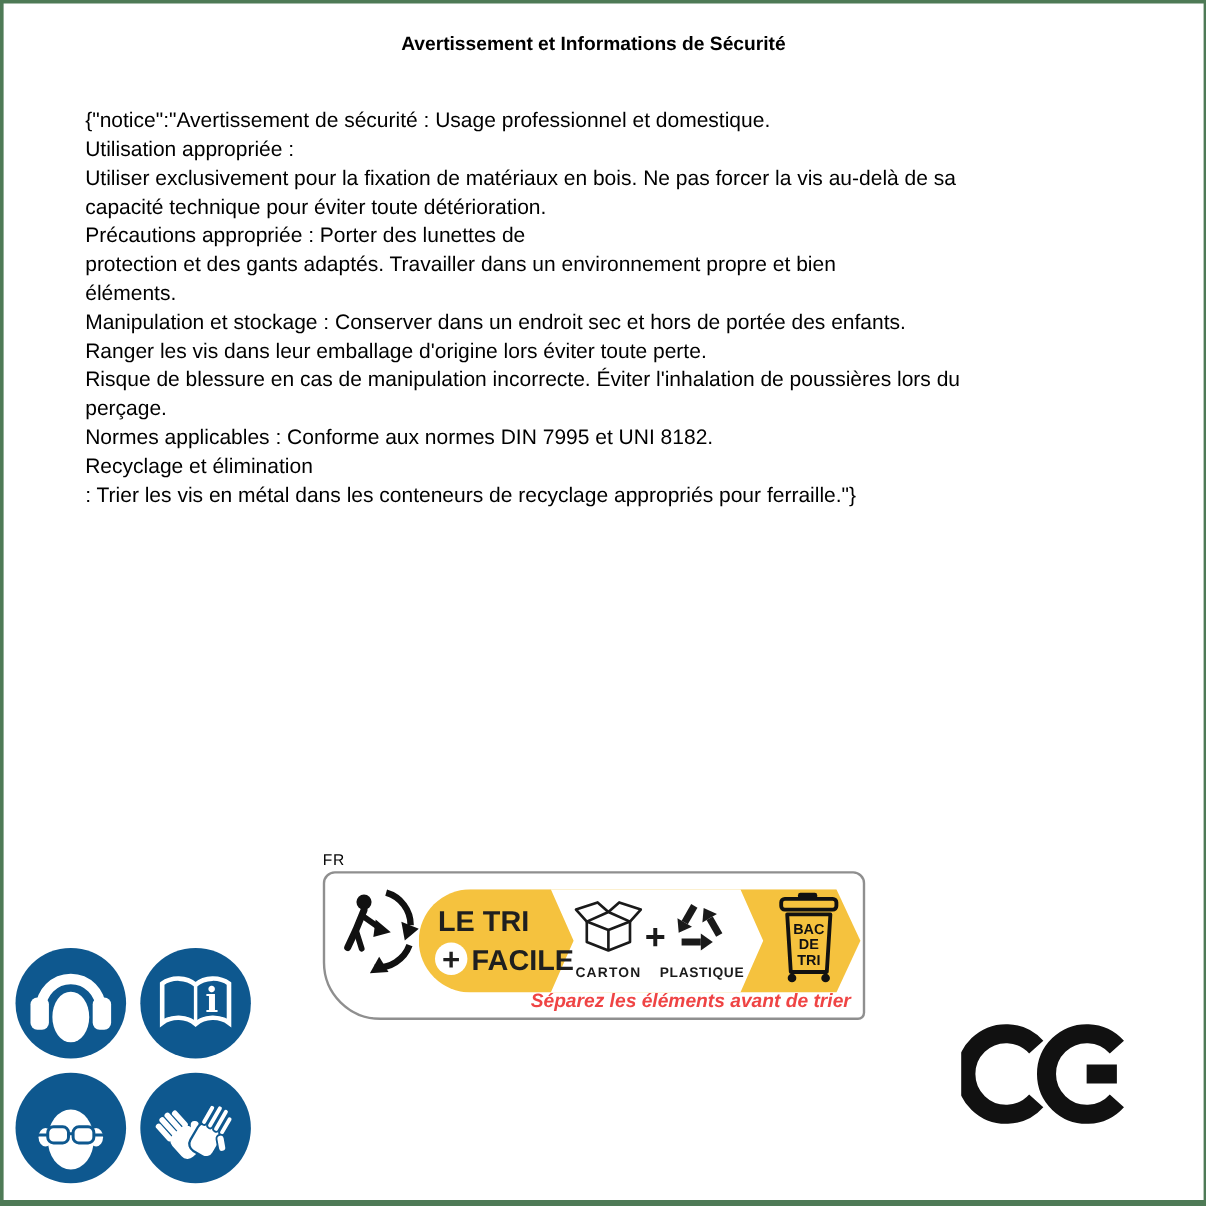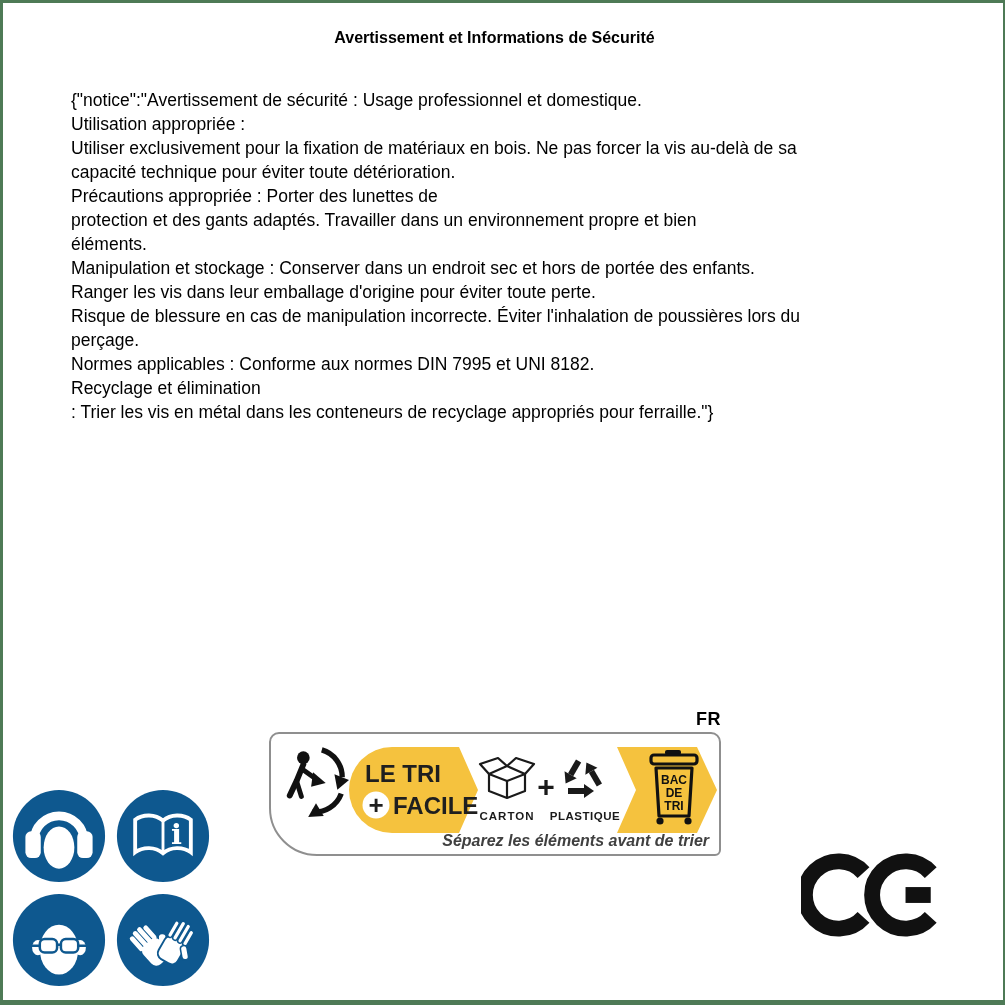--- a/index.html
+++ b/index.html
@@ -26,34 +26,34 @@
     white-space:nowrap;
   }
   .picto-grid {
     position:absolute; left:8px; top:785px;
     display:grid;
     grid-template-columns:96px 96px;
     grid-gap:8px;
   }
   .picto-grid svg { display:block; width:96px; height:96px; }
   .triman-wrap { position:absolute; left:266px; top:706px; }
-  .fr-label { font-size:18px; font-weight:bold; letter-spacing:0.5px;text-align:right; }
+  .fr-label { font-size:13px; font-weight:normal; letter-spacing:0.5px; }
   .triman-box {
     margin-top:2px;
     position:relative;
     width:452px; height:124px;
     background:#fff;
     border:2px solid #8f8f8f;
     border-radius:10px 10px 6px 48px;
   }
   .triman-symbol { position:absolute; left:10px; top:10px; width:68px; height:74px; }
   .tri-band { position:absolute; left:78px; top:13px; width:370px; height:86px; }
   .tri-tagline {
     position:absolute; right:10px; bottom:4px;
-    font-size:16px; font-style:italic; font-weight:600; color:#404040;
+    font-size:16px; font-style:italic; font-weight:600; color:#ef4444;
   }
   .responsible-block {
     position:absolute; left:240px; top:872px; width:530px;
     text-align:center;
     font-size:17px; font-weight:bold; line-height:21px;
   }
   .ce-mark { position:absolute; left:798px; top:842px; width:140px; height:100px; }
 </style>
 </head>
 <body>
@@ -64,21 +64,21 @@
 
   <div class="notice-block">
     <div>{"notice":"Avertissement de sécurité : Usage professionnel et domestique.</div>
     <div>Utilisation appropriée :</div>
     <div>Utiliser exclusivement pour la fixation de matériaux en bois. Ne pas forcer la vis au-delà de sa</div>
     <div>capacité technique pour éviter toute détérioration.</div>
     <div>Précautions appropriée : Porter des lunettes de</div>
     <div>protection et des gants adaptés. Travailler dans un environnement propre et bien</div>
     <div>éléments.</div>
     <div>Manipulation et stockage : Conserver dans un endroit sec et hors de portée des enfants.</div>
-    <div>Ranger les vis dans leur emballage d'origine pour éviter toute perte.</div>
+    <div>Ranger les vis dans leur emballage d'origine lors éviter toute perte.</div>
     <div>Risque de blessure en cas de manipulation incorrecte. Éviter l'inhalation de poussières lors du</div>
     <div>perçage.</div>
     <div>Normes applicables : Conforme aux normes DIN 7995 et UNI 8182.</div>
     <div>Recyclage et élimination</div>
     <div>: Trier les vis en métal dans les conteneurs de recyclage appropriés pour ferraille."}</div>
   </div>
 
   <div class="picto-grid">
 
     <svg viewBox="0 0 100 100">

